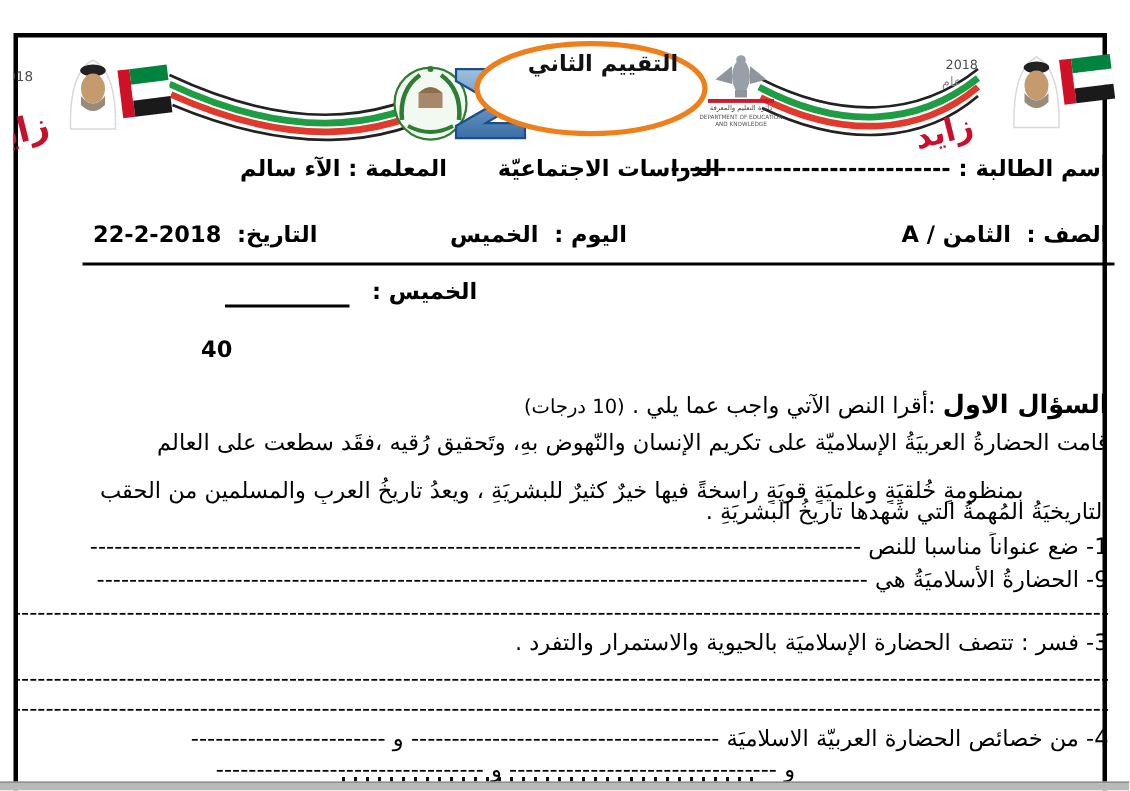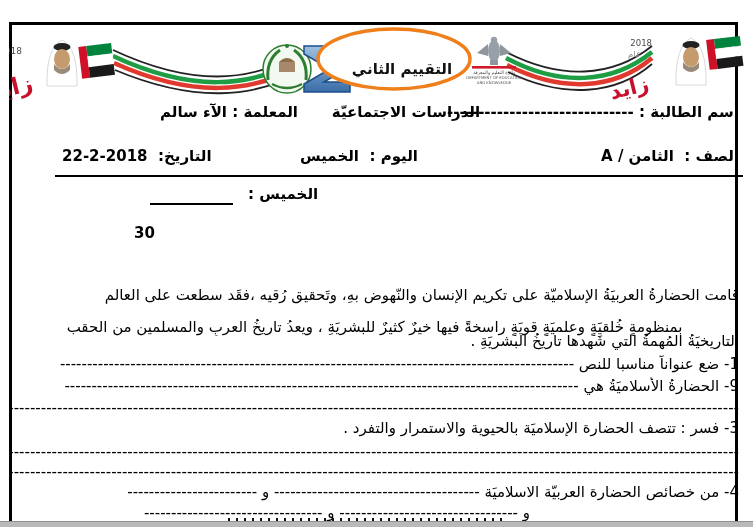--- a/index.html
+++ b/index.html
@@ -3,21 +3,21 @@
 <meta charset="utf-8">
 <style>
   html,body{margin:0;padding:0;background:#fff;}
   #stage{position:relative;width:753px;height:527px;background:#ffffff;overflow:hidden;
          font-family:"DejaVu Sans",sans-serif;direction:rtl;}
   
   .page-frame{position:absolute;left:9px;top:22px;width:729px;height:520px;
               border:3px solid #000;background:#fff;box-sizing:border-box;}
   
   .banner-svg{position:absolute;left:9px;top:24px;width:735px;height:78px;}
-  .oval-title{position:absolute;left:321px;top:60px;width:162px;text-align:center;
+  .oval-title{position:absolute;left:321px;top:33px;width:162px;text-align:center;
               font-weight:bold;font-size:15px;color:#111;white-space:nowrap;}
   
   .info{position:absolute;font-weight:bold;font-size:15px;color:#000;white-space:nowrap;direction:rtl;}
   .hr-line{position:absolute;left:55px;top:175px;width:688px;border-top:2px solid #000;}
   .score-underline{position:absolute;left:150px;top:203px;width:83px;border-top:2px solid #000;}
   
   .bodyline{position:absolute;right:14px;left:10px;direction:rtl;text-align:right;
             font-size:15px;color:#000;white-space:nowrap;overflow:hidden;}
   .qhead{font-size:15px;}
   .qhead b{font-size:17px;font-weight:bold;}
@@ -138,22 +138,27 @@
   </div>
   <div class="info" style="left:62px;top:147px;">
     <span>التاريخ:</span>&nbsp;
     <span>2018-2-22</span>
   </div>
 
   <div class="hr-line"></div>
 
   <div class="info" style="left:248px;top:185px;">الخميس :</div>
   <div class="score-underline"></div>
-  <div class="info" style="left:134px;top:224px;">30</div>
+  <div class="info" style="left:134px;top:224px;">40</div>
 
+  <div class="bodyline qhead" style="top:260px;">
+    <b>السؤال الاول</b>
+    <span>:أقرا النص الآتي واجب عما يلي .</span>
+    <span class="marks">(10 درجات)</span>
+  </div>
 
   <div class="bodyline" style="top:286px;">قامت الحضارةُ العربيَةُ الإسلاميّة على تكريم الإنسان والنّهوض بهِ، وتَحقيقِ رُقيه ،فقَد سطعت على العالمِ</div>
   <div class="bodyline" style="top:318px;text-align:center;">بمنظومةٍ خُلقيَةٍ وعلميَةٍ قويَةٍ راسخةً فيها خيرٌ كثيرٌ للبشريَةِ ، ويعدُ تاريخُ العربِ والمسلمين من الحقب</div>
   <div class="bodyline" style="top:332px;">التاريخيَةُ المُهمةُ التي شَهدها تاريخُ البشريَةِ .</div>
 
   <div class="bodyline" style="top:355px;">
     <span>1- ضع عنواناً مناسبا للنص</span>
     <span class="dashes">-----------------------------------------------------------------------------------------------</span>
   </div>
   <div class="bodyline" style="top:377px;">

